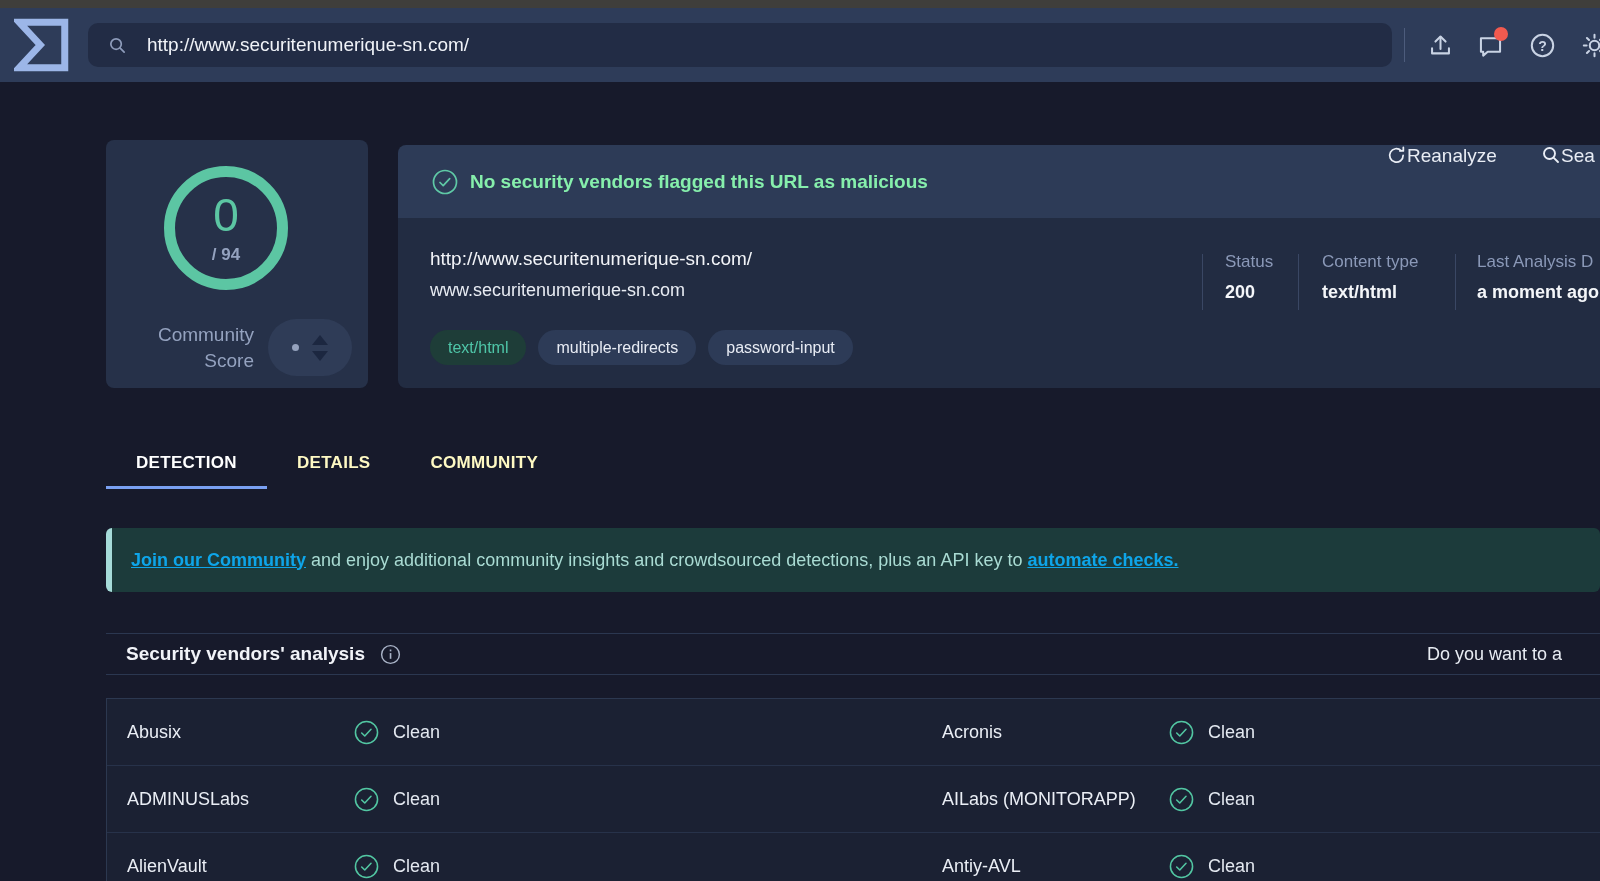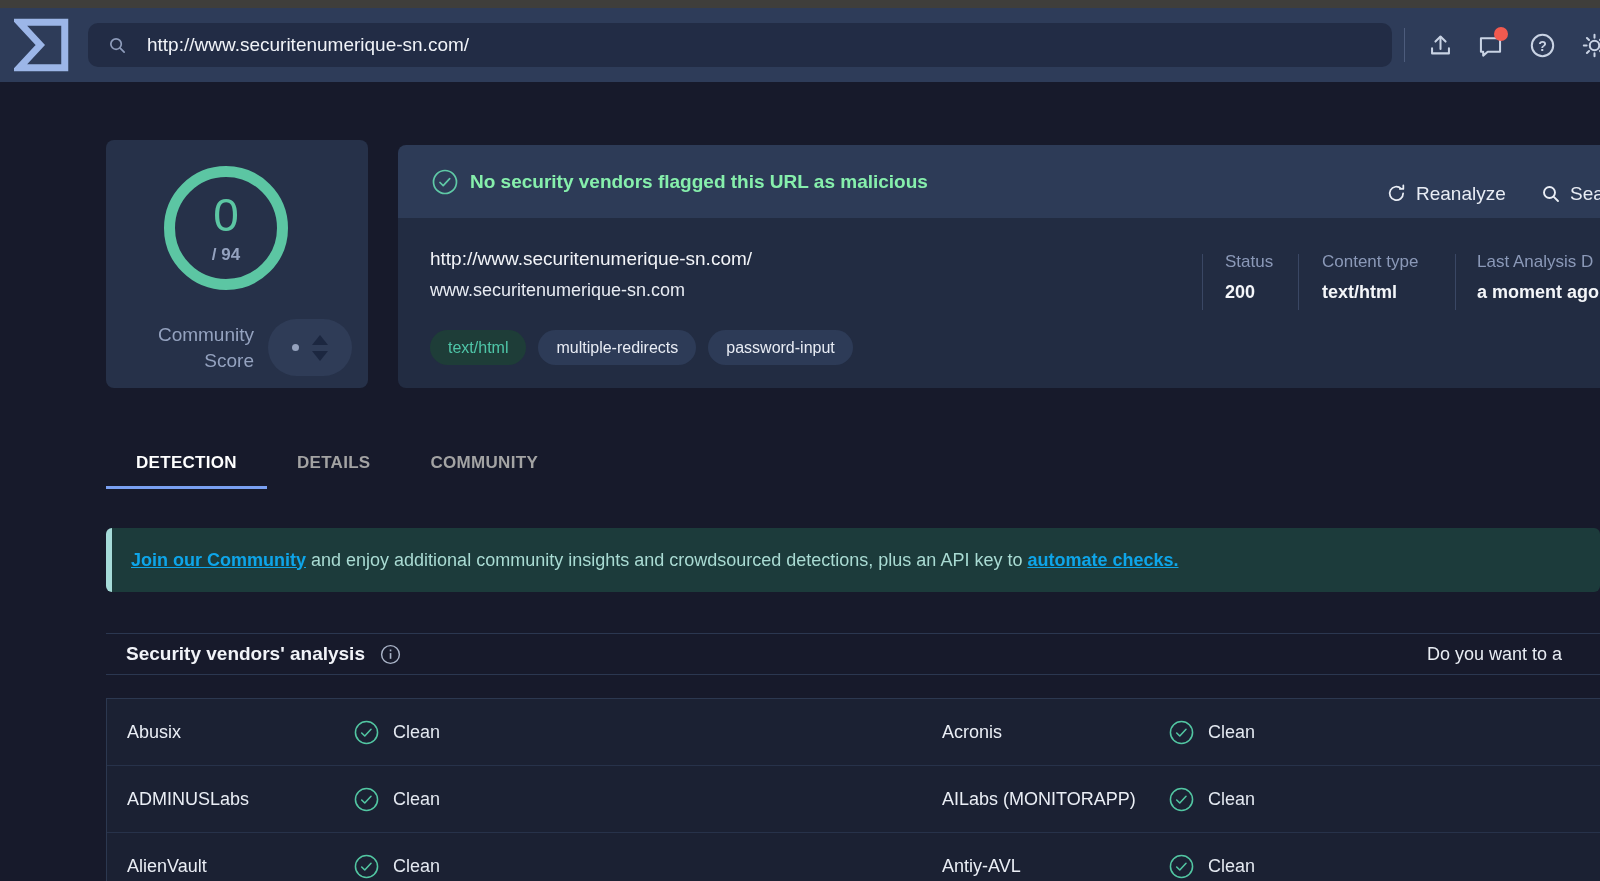--- a/index.html
+++ b/index.html
@@ -52,42 +52,42 @@
   .caret-down { width:0; height:0; border-left:8px solid transparent; border-right:8px solid transparent; border-top:10px solid #1c2740; cursor:pointer; }
 
   
   .report-card { position:absolute; left:398px; top:145px; width:1290px; height:243px; border-radius:8px; }
   .verdict-banner {
     position:relative; height:73px; background:#2d3b57; border-radius:8px 8px 0 0;
     display:flex; align-items:center; padding-left:34px;
   }
   .verdict-banner .check { display:flex; margin-right:12px; }
   .verdict-text { color:#86efac; font-size:19px; font-weight:bold; }
-  .banner-btn { position:absolute; top:12px; height:73px; display:flex; align-items:center; gap:9px; cursor:pointer; color:#e9edf5; font-size:19px; }
+  .banner-btn { position:absolute; top:0; height:73px; display:flex; align-items:flex-start; cursor:pointer; color:#e9edf5; font-size:19px; }
   .banner-btn.reanalyze { left:988px; }
   .banner-btn.searchbtn { left:1143px; }
   .report-body { position:relative; height:170px; background:#222c42; border-radius:0 0 8px 8px; }
   .url-line1 { position:absolute; left:32px; top:30px; font-size:19px; color:#f2f4f8; }
   .url-line2 { position:absolute; left:32px; top:62px; font-size:18px; color:#e8ecf3; }
   .meta-divider { position:absolute; top:36px; width:1px; height:56px; background:#3a4764; }
   .meta-col { position:absolute; top:34px; }
   .meta-label { font-size:17px; color:#8b99b8; white-space:nowrap; }
   .meta-value { margin-top:10px; font-size:18px; font-weight:bold; color:#f4f6f9; white-space:nowrap; }
   .tags-row { position:absolute; left:32px; top:112px; display:flex; gap:12px; }
   .tag {
     height:35px; border-radius:18px; padding:0 18px; display:flex; align-items:center;
     background:#2d3b57; color:#e8ecf4; font-size:16px; cursor:pointer; white-space:nowrap;
   }
   .tag.green { background:#1e3d38; color:#4fc6a8; }
 
   
   .tabs { position:absolute; left:106px; top:440px; display:flex; }
   .tab {
     padding:0 30px; height:49px; line-height:46px; font-size:17px; font-weight:bold;
-    letter-spacing:0.3px; color:#a3a3a3; cursor:pointer; border-bottom:3px solid transparent;
+    letter-spacing:0.3px; color:#fef9c3; cursor:pointer; border-bottom:3px solid transparent;
   }
   .tab.active { color:#ffffff; border-bottom-color:#7aa0f2; }
 
   
   .join-banner {
     position:absolute; left:106px; top:528px; width:1494px; height:64px;
     background:#1c3b3b; border-left:6px solid #a6dbd9; border-radius:6px;
     display:flex; align-items:center; padding-left:19px;
     font-size:18px; color:#a9dbd3; white-space:nowrap; overflow:hidden;
   }

